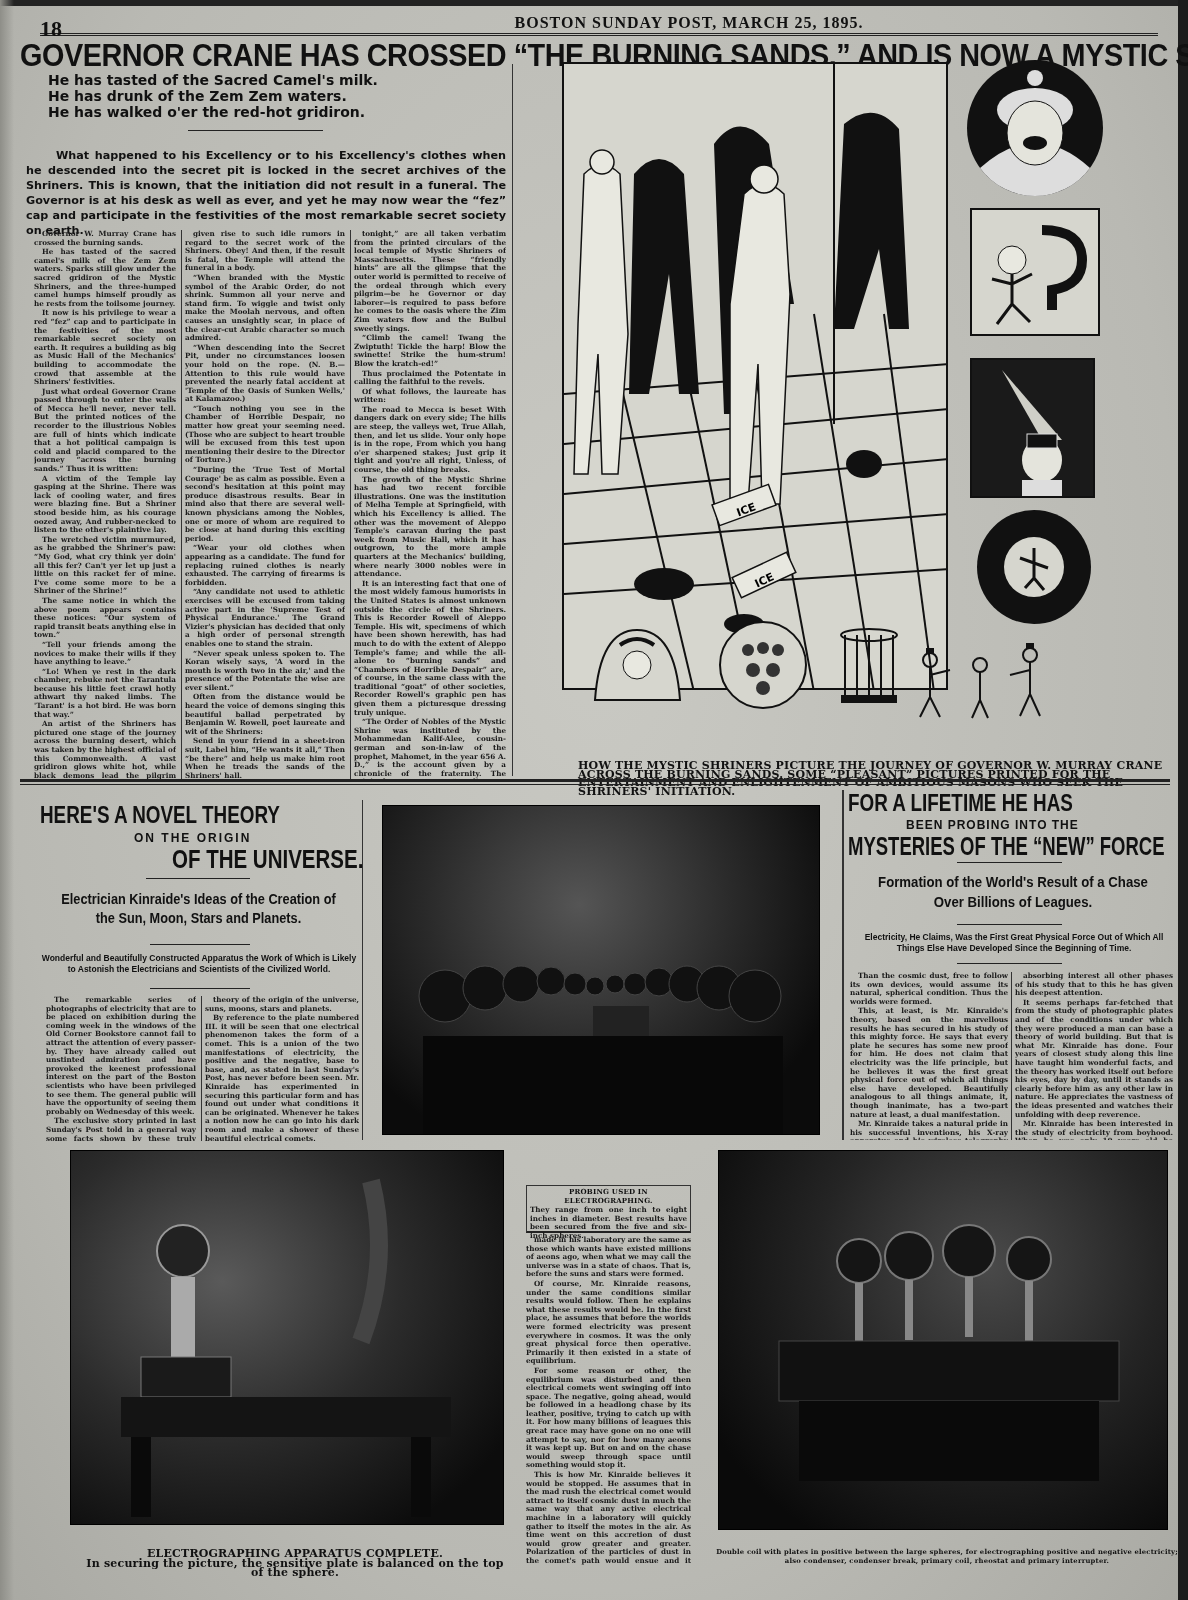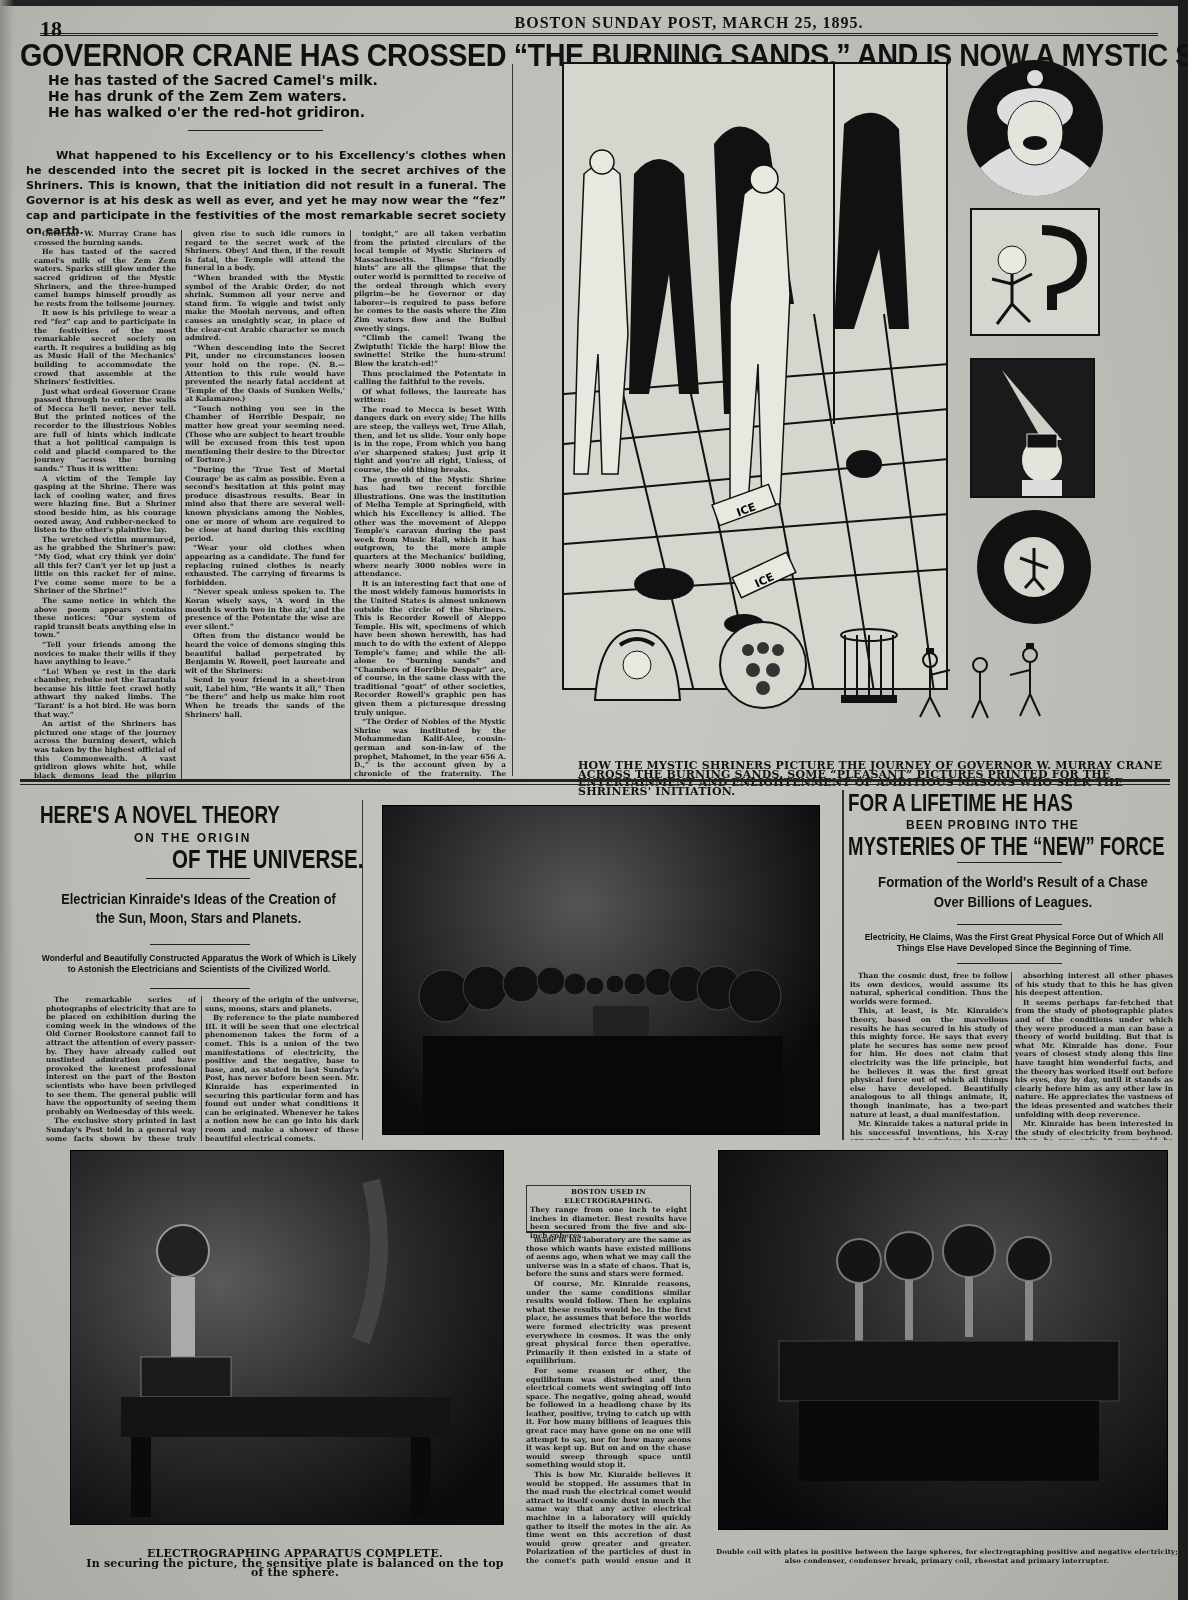--- a/index.html
+++ b/index.html
@@ -90,20 +90,21 @@
 
   </div>
   <div class="vline" style="left:181px;top:230px;height:550px;"></div>
   <div class="col" style="left:185px;top:230px;width:160px;height:550px;">
     <p>given rise to such idle rumors in regard to the secret work of the Shriners. Obey! And then, if the result is fatal, the Temple will attend the funeral in a body.</p>
     <p>“When branded with the Mystic symbol of the Arabic Order, do not shrink. Summon all your nerve and stand firm. To wiggle and twist only make the Moolah nervous, and often causes an unsightly scar, in place of the clear-cut Arabic character so much admired.</p>
     <p>“When descending into the Secret Pit, under no circumstances loosen your hold on the rope. (N. B.—Attention to this rule would have prevented the nearly fatal accident at 'Temple of the Oasis of Sunken Wells,' at Kalamazoo.)</p>
     <p>“Touch nothing you see in the Chamber of Horrible Despair, no matter how great your seeming need. (Those who are subject to heart trouble will be excused from this test upon mentioning their desire to the Director of Torture.)</p>
     <p>“During the 'True Test of Mortal Courage' be as calm as possible. Even a second's hesitation at this point may produce disastrous results. Bear in mind also that there are several well-known physicians among the Nobles, one or more of whom are required to be close at hand during this exciting period.</p>
     <p>“Wear your old clothes when appearing as a candidate. The fund for replacing ruined clothes is nearly exhausted. The carrying of firearms is forbidden.</p>
+    <p>“Any candidate not used to athletic exercises will be excused from taking active part in the 'Supreme Test of Physical Endurance.' The Grand Vizier's physician has decided that only a high order of personal strength enables one to stand the strain.</p>
     <p>“Never speak unless spoken to. The Koran wisely says, 'A word in the mouth is worth two in the air,' and the presence of the Potentate the wise are ever silent.”</p>
     <p>Often from the distance would be heard the voice of demons singing this beautiful ballad perpetrated by Benjamin W. Rowell, poet laureate and wit of the Shriners:</p>
     <p>Send in your friend in a sheet-iron suit, Label him, “He wants it all,” Then “be there” and help us make him root When he treads the sands of the Shriners' hall.</p>
 
   </div>
   <div class="vline" style="left:350px;top:230px;height:550px;"></div>
   <div class="col" style="left:354px;top:230px;width:152px;height:550px;">
     <p>tonight,” are all taken verbatim from the printed circulars of the local temple of Mystic Shriners of Massachusetts. These “friendly hints” are all the glimpse that the outer world is permitted to receive of the ordeal through which every pilgrim—be he Governor or day laborer—is required to pass before he comes to the oasis where the Zim Zim waters flow and the Bulbul sweetly sings.</p>
     <p>“Climb the camel! Twang the Zwiptuth! Tickle the harp! Blow the swinette! Strike the hum-strum! Blow the kratch-ed!”</p>
     <p>Thus proclaimed the Potentate in calling the faithful to the revels.</p>
@@ -315,21 +316,21 @@
       <rect x="50" y="246" width="330" height="40" fill="#141414"></rect>
       <rect x="60" y="286" width="20" height="80" fill="#0a0a0a"></rect>
       <rect x="340" y="286" width="20" height="80" fill="#0a0a0a"></rect>
       <path d="M300 30 q20 80 -10 160" stroke="#444" stroke-width="18" fill="none"></path>
     </svg>
   </div>
   <div class="cap" style="left:80px;top:1550px;width:430px;text-align:center;">ELECTROGRAPHING APPARATUS COMPLETE.</div>
   <div class="cap" style="left:80px;top:1560px;width:430px;text-align:center;">In securing the picture, the sensitive plate is balanced on the top of the sphere.</div>
 
   <div class="abs" style="left:526px;top:1185px;width:165px;height:48px;border:1px solid #333;border-bottom:2px solid #222;">
-    <div class="cap" style="position:static;text-align:center;font-size:7px;padding:2px 2px 0;">BOSTON USED IN ELECTROGRAPHING.</div>
+    <div class="cap" style="position:static;text-align:center;font-size:7px;padding:2px 2px 0;">PROBING USED IN ELECTROGRAPHING.</div>
     <div class="col" style="position:static;padding:1px 3px;">They range from one inch to eight inches in diameter. Best results have been secured from the five and six-inch spheres.</div>
   </div>
   <div class="col" style="left:526px;top:1236px;width:165px;height:330px;">
     <p>made in his laboratory are the same as those which wants have existed millions of aeons ago, when what we may call the universe was in a state of chaos. That is, before the suns and stars were formed.</p>
     <p>Of course, Mr. Kinraide reasons, under the same conditions similar results would follow. Then he explains what these results would be. In the first place, he assumes that before the worlds were formed electricity was present everywhere in cosmos. It was the only great physical force then operative. Primarily it then existed in a state of equilibrium.</p>
     <p>For some reason or other, the equilibrium was disturbed and then electrical comets went swinging off into space. The negative, going ahead, would be followed in a headlong chase by its leather, positive, trying to catch up with it. For how many billions of leagues this great race may have gone on no one will attempt to say, nor for how many aeons it was kept up. But on and on the chase would sweep through space until something would stop it.</p>
     <p>This is how Mr. Kinraide believes it would be stopped. He assumes that in the mad rush the electrical comet would attract to itself cosmic dust in much the same way that any active electrical machine in a laboratory will quickly gather to itself the motes in the air. As time went on this accretion of dust would grow greater and greater. Polarization of the particles of dust in the comet's path would ensue and it would roll along like a great sweeping machine, gathering into itself whatever came in its way.</p>
 
   </div>
 

